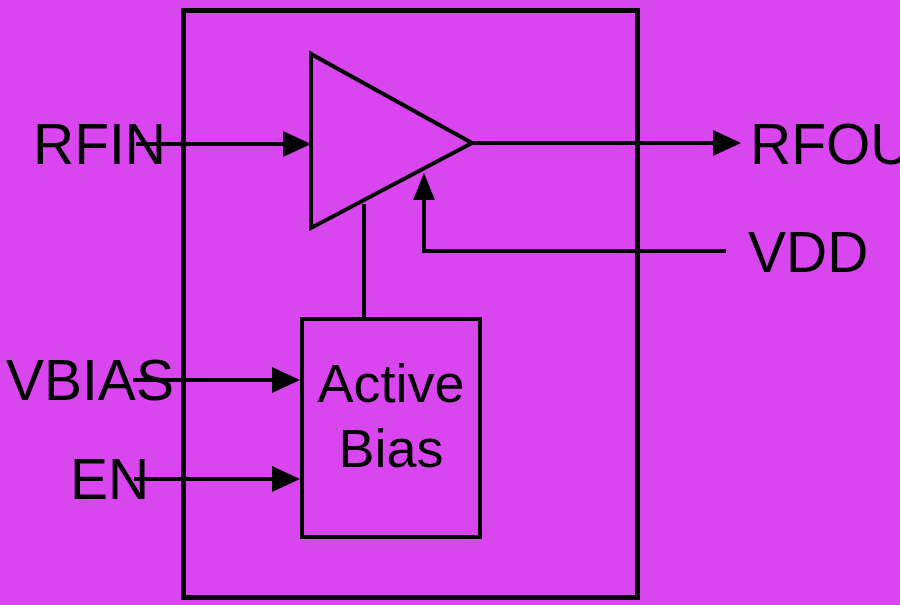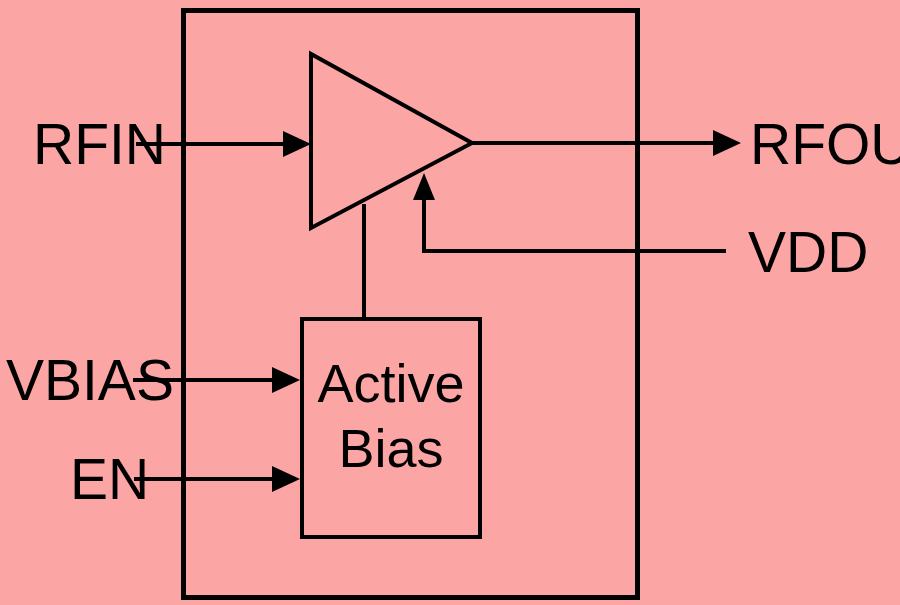--- a/index.html
+++ b/index.html
@@ -5,21 +5,21 @@
 <style>
   html, body {
     margin: 0;
     padding: 0;
     background: #ffffff;
   }
   #diagram-root {
     position: relative;
     width: 900px;
     height: 605px;
-    background: #fca5a5;
+    background: #d946ef;
     overflow: hidden;
     font-family: "Liberation Sans", sans-serif;
   }
   #diagram-svg {
     position: absolute;
     left: 0;
     top: 0;
     width: 900px;
     height: 605px;
     display: block;

